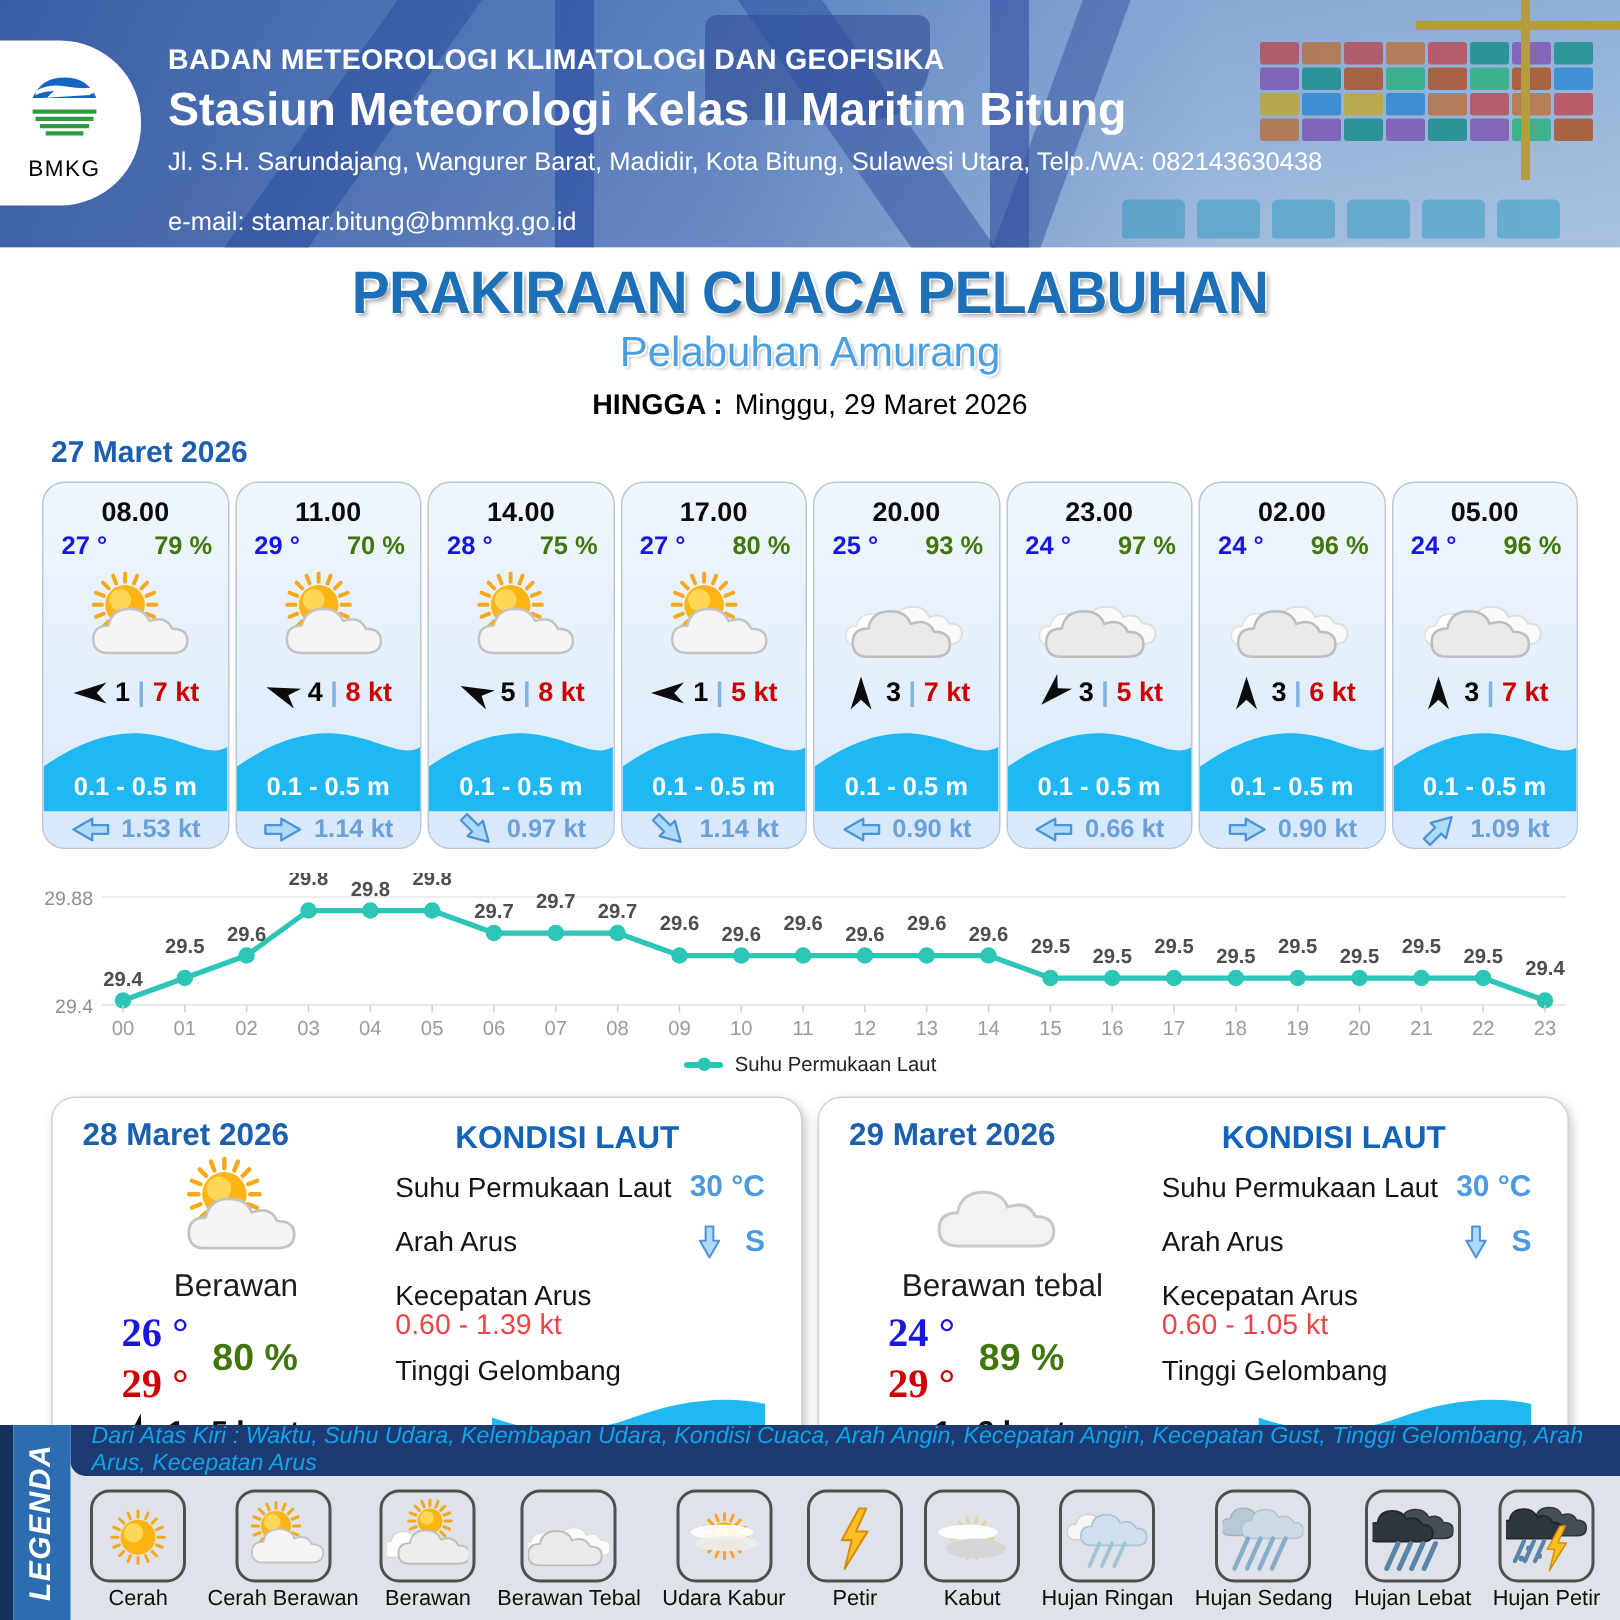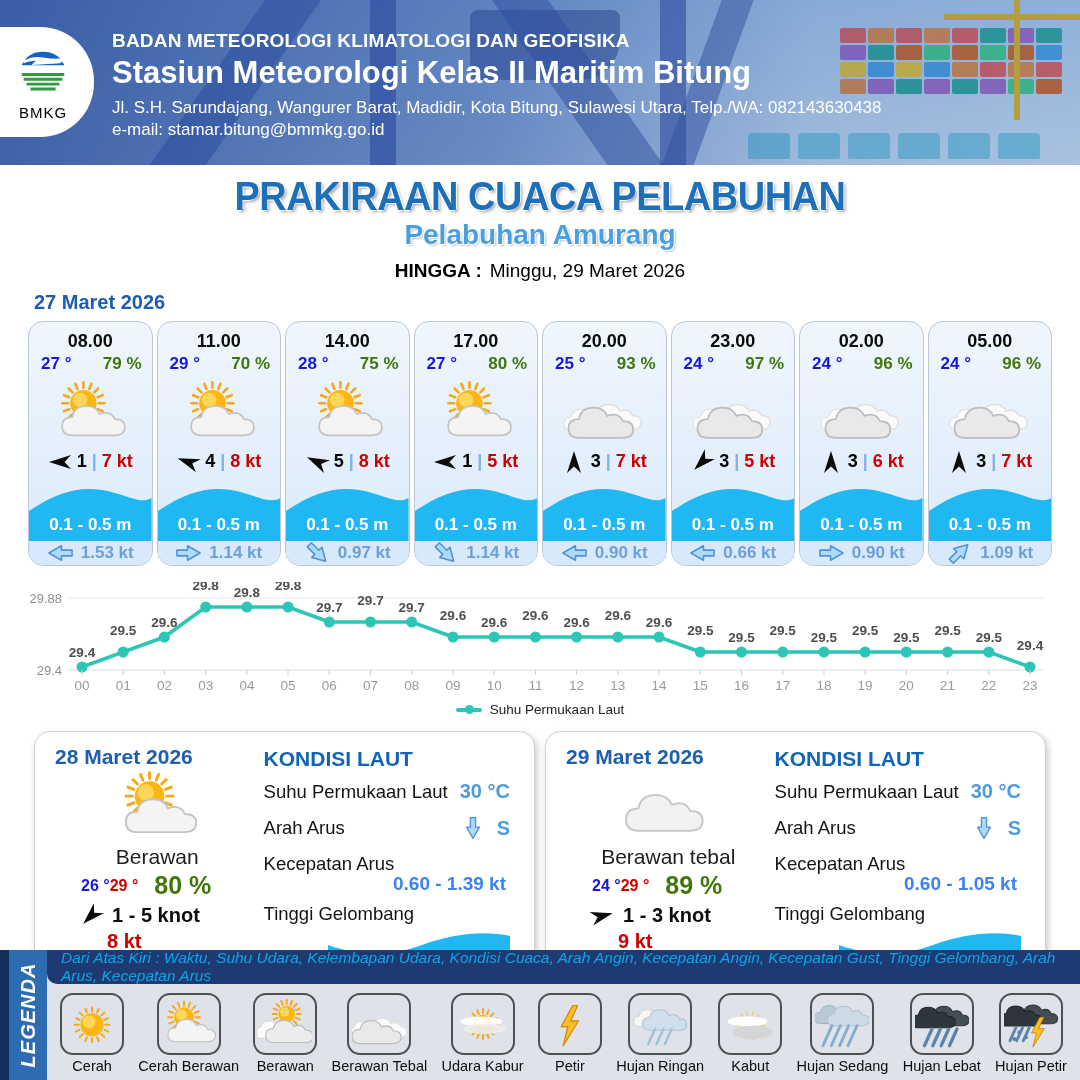--- a/index.html
+++ b/index.html
@@ -22,27 +22,27 @@
   .chairs div { width:42px; height:26px; background:#74c7d8; border-radius:4px 4px 2px 2px; }
   .ship { position:absolute; left:470px; top:10px; width:150px; height:70px; background:#24306e; opacity:.55; border-radius:8px 8px 40px 6px; }
   .overlay { position:absolute; inset:0; background:linear-gradient(90deg, rgba(33,70,152,.82) 0%, rgba(43,85,168,.62) 45%, rgba(70,110,185,.34) 75%, rgba(80,118,188,.30) 100%); }
   .logo-box { position:absolute; left:0; top:27px; width:94px; height:110px; background:#ffffff; border-radius:0 54px 54px 0; display:flex; flex-direction:column; align-items:center; justify-content:center; padding-right:8px; z-index:3; }
   .logo-box svg { width:58px; height:58px; }
   .logo-box .bmkg { font-weight:normal; font-size:15px; color:#000000; letter-spacing:1px; margin-top:2px; }
   .head-text { position:absolute; left:112px; top:30px; z-index:3; color:#fff; }
   .head-text .agency { font-size:19px; font-weight:bold; letter-spacing:.2px; }
   .head-text .station { font-size:31px; font-weight:bold; margin-top:3px; }
   .head-text .addr { font-size:17px; margin-top:7px; }
-  .head-text .mail { font-size:17px; margin-top:2px; }
+  .head-text .mail { font-size:17px; margin-top:20px; }
 
   
   .titleblock { text-align:center; margin-top:10px; }
   .main-title { font-size:38px; font-weight:800; letter-spacing:-.5px; color:#1d6fb8; transform:scaleY(1.05);
     text-shadow:-1px -1px 0 #fff, 1px -1px 0 #fff, -1px 1px 0 #fff, 2px 2px 3px rgba(60,60,60,.45); }
-  .port-title { font-size:28px; font-weight:700; color:#4a9fe1; margin-top:1px;
+  .port-title { font-size:28px; font-weight:400; color:#4a9fe1; margin-top:1px;
     text-shadow:-1px -1px 0 #fff, 1px 1px 0 #fff, 2px 2px 2px rgba(90,90,90,.35); }
   .validity { display:flex; justify-content:center; gap:80px; margin-top:9px; font-size:19px; color:#000; }
   .validity b { font-weight:bold; margin-right:8px; }
 
   
   .day-label { margin:9px 0 0 34px; font-size:20px; font-weight:bold; color:#1b5fae; }
   .cards { display:flex; gap:4px; margin:7px 28px 0; }
   .slot { flex:1; height:245px; background:linear-gradient(#f0f6fd,#d9e9fa); border:1px solid #b9c7d7; border-radius:15px; overflow:hidden; display:flex; flex-direction:column; }
   .slot-time { text-align:center; font-size:18px; font-weight:bold; color:#0b0b0b; padding-top:9px; }
   .slot-tr { display:flex; justify-content:space-between; padding:2px 10px 0 12px; font-size:17px; font-weight:bold; }
@@ -69,33 +69,33 @@
 
   
   .daily-row { display:flex; gap:10px; margin:14px 34px 0; }
   .daily-card { flex:1; height:252px; background:#fff; border:1px solid #d2d2d2; border-radius:16px; box-shadow:2px 3px 7px rgba(0,0,0,.22); display:flex; }
   .d-left { width:45%; padding:13px 0 0 20px; display:flex; flex-direction:column; }
   .d-date { font-size:21px; font-weight:bold; color:#1b5fae; }
   .d-icon { align-self:center; margin-top:0px; }
   .d-icon svg { width:104px; height:74px; }
   .d-cond { align-self:center; font-size:21px; color:#1d1d1d; margin-top:-2px; }
   .d-temps { display:flex; align-items:center; gap:16px; margin:2px 0 0 26px; }
-  .d-minmax { display:flex; flex-direction:row; font-size:16px; font-weight:bold; line-height:1.25; }
+  .d-minmax { display:flex; flex-direction:column; font-size:27px; font-weight:bold; line-height:1.25;font-family:Liberation Serif, serif; }
   .d-tmin { color:#1717dd; } .d-tmax { color:#cc0000; }
   .d-rh { font-size:25px; font-weight:bold; color:#41770a; }
   .d-windrow { display:flex; align-items:center; gap:9px; margin:4px 0 0 24px; font-size:20px; font-weight:bold; color:#0c0c0c; }
   .d-gust { margin:3px 0 0 52px; font-size:20px; font-weight:bold; color:#cc0000; }
   .d-right { flex:1; padding:15px 24px 0 4px; }
-  .sea-head { font-size:21px; font-weight:bold; color:#1264b8; margin-bottom:9px; }
+  .sea-head { font-size:21px; font-weight:bold; color:#1264b8; margin-bottom:9px;margin-left:40px; }
   .sea-row { display:flex; justify-content:space-between; align-items:center; margin-bottom:10px; }
   .sea-label { font-size:18.5px; color:#141414; }
   .sea-val { font-size:20px; font-weight:bold; color:#4d9ae0; }
   .sea-dir { display:flex; align-items:center; gap:12px; }
   .sea-dir .barrow { width:24px; height:30px; }
-  .sea-speed { text-align:right; font-size:19px; font-weight:bold; color:#3b82f6; margin:-4px 4px 8px 0; }
+  .sea-speed { font-size:19px; font-weight:normal; color:#ef4444; margin:-4px 4px 8px 0; }
   .d-wavebox { position:relative; width:182px; height:58px; margin-left:auto; margin-top:2px; }
   .d-wavebox svg { position:absolute; inset:0; width:100%; height:100%; }
   .d-wavebox span { position:absolute; left:0; right:0; bottom:5px; text-align:center; color:#fff; font-size:19px; font-weight:bold; }
 
   
   .legend { position:absolute; left:0; right:0; bottom:0; height:130px; display:flex; }
   .legend-edge { width:9px; background:#16305e; }
   .legend-bar { width:38px; background:#2e6cb2; position:relative; }
   .legend-bar span { position:absolute; left:50%; top:50%; transform:translate(-50%,-50%) rotate(-90deg); color:#fff; font-weight:bold; font-style:italic; font-size:20px; letter-spacing:1px; white-space:nowrap; }
   .legend-main { flex:1; display:flex; flex-direction:column; background:#dfe3e9; }
@@ -954,37 +954,20 @@
                 <polygon points="8,0 -4,22 3,22 -2,42 14,16 6,16 13,0" fill="#fbbf24" stroke="#d98c0a" stroke-width="1.4" stroke-linejoin="round"></polygon>
               </g>
             </svg>
           </div>
     <span>Petir</span>
   </div>
 
   <div class="legend-item">
     <div class="legend-icon">
             <svg viewBox="0 0 64 60">
-              <g transform="translate(24,26) scale(0.7)">
-  <path d="M-24,10 Q-34,10 -34,1 Q-34,-8 -24,-8 Q-22,-19 -10,-19 Q0,-19 3,-11 Q14,-15 18,-6 Q28,-6 28,2 Q28,10 18,10 Z" fill="#f6f6f6" stroke="#d0d0d0" stroke-width="1.6" stroke-linejoin="round"></path>
-              </g>
-              <g transform="translate(40,29) scale(0.85)">
-  <path d="M-24,10 Q-34,10 -34,1 Q-34,-8 -24,-8 Q-22,-19 -10,-19 Q0,-19 3,-11 Q14,-15 18,-6 Q28,-6 28,2 Q28,10 18,10 Z" fill="#cfe0ec" stroke="#aec4d6" stroke-width="1.6" stroke-linejoin="round"></path>
-              </g>
-              <line x1="26" y1="36" x2="17.9" y2="54" stroke="#9fc3d8" stroke-width="3" stroke-linecap="round"></line>
-              <line x1="36" y1="36" x2="27.9" y2="54" stroke="#9fc3d8" stroke-width="3" stroke-linecap="round"></line>
-              <line x1="46" y1="36" x2="37.9" y2="54" stroke="#9fc3d8" stroke-width="3" stroke-linecap="round"></line>
-            </svg>
-          </div>
-    <span>Hujan Ringan</span>
-  </div>
-
-  <div class="legend-item">
-    <div class="legend-icon">
-            <svg viewBox="0 0 64 60">
               <circle cx="32" cy="32" r="11" fill="#f3dfa0"></circle>
               <line x1="45.0" y1="32.0" x2="49.0" y2="32.0" stroke="#e8cf8a" stroke-width="2" stroke-linecap="round"></line>
               <line x1="43.7" y1="37.6" x2="47.3" y2="39.4" stroke="#e8cf8a" stroke-width="2" stroke-linecap="round"></line>
               <line x1="40.1" y1="42.2" x2="42.6" y2="45.3" stroke="#e8cf8a" stroke-width="2" stroke-linecap="round"></line>
               <line x1="34.9" y1="44.7" x2="35.8" y2="48.6" stroke="#e8cf8a" stroke-width="2" stroke-linecap="round"></line>
               <line x1="29.1" y1="44.7" x2="28.2" y2="48.6" stroke="#e8cf8a" stroke-width="2" stroke-linecap="round"></line>
               <line x1="23.9" y1="42.2" x2="21.4" y2="45.3" stroke="#e8cf8a" stroke-width="2" stroke-linecap="round"></line>
               <line x1="20.3" y1="37.6" x2="16.7" y2="39.4" stroke="#e8cf8a" stroke-width="2" stroke-linecap="round"></line>
               <line x1="19.0" y1="32.0" x2="15.0" y2="32.0" stroke="#e8cf8a" stroke-width="2" stroke-linecap="round"></line>
               <line x1="20.3" y1="26.4" x2="16.7" y2="24.6" stroke="#e8cf8a" stroke-width="2" stroke-linecap="round"></line>
@@ -996,20 +979,37 @@
               <ellipse cx="29" cy="27" rx="24" ry="6" fill="#fdfdfd"></ellipse>
               <ellipse cx="35" cy="40" rx="24" ry="8" fill="#d5d5d5"></ellipse>
             </svg>
           </div>
     <span>Kabut</span>
   </div>
 
   <div class="legend-item">
     <div class="legend-icon">
             <svg viewBox="0 0 64 60">
+              <g transform="translate(24,26) scale(0.7)">
+  <path d="M-24,10 Q-34,10 -34,1 Q-34,-8 -24,-8 Q-22,-19 -10,-19 Q0,-19 3,-11 Q14,-15 18,-6 Q28,-6 28,2 Q28,10 18,10 Z" fill="#f6f6f6" stroke="#d0d0d0" stroke-width="1.6" stroke-linejoin="round"></path>
+              </g>
+              <g transform="translate(40,29) scale(0.85)">
+  <path d="M-24,10 Q-34,10 -34,1 Q-34,-8 -24,-8 Q-22,-19 -10,-19 Q0,-19 3,-11 Q14,-15 18,-6 Q28,-6 28,2 Q28,10 18,10 Z" fill="#cfe0ec" stroke="#aec4d6" stroke-width="1.6" stroke-linejoin="round"></path>
+              </g>
+              <line x1="26" y1="36" x2="17.9" y2="54" stroke="#9fc3d8" stroke-width="3" stroke-linecap="round"></line>
+              <line x1="36" y1="36" x2="27.9" y2="54" stroke="#9fc3d8" stroke-width="3" stroke-linecap="round"></line>
+              <line x1="46" y1="36" x2="37.9" y2="54" stroke="#9fc3d8" stroke-width="3" stroke-linecap="round"></line>
+            </svg>
+          </div>
+    <span>Hujan Ringan</span>
+  </div>
+
+  <div class="legend-item">
+    <div class="legend-icon">
+            <svg viewBox="0 0 64 60">
               <g transform="translate(24,22) scale(0.75)">
   <path d="M-24,10 Q-34,10 -34,1 Q-34,-8 -24,-8 Q-22,-19 -10,-19 Q0,-19 3,-11 Q14,-15 18,-6 Q28,-6 28,2 Q28,10 18,10 Z" fill="#b9c9d4" stroke="#9fb3c2" stroke-width="1.6" stroke-linejoin="round"></path>
               </g>
               <g transform="translate(42,24) scale(0.8)">
   <path d="M-24,10 Q-34,10 -34,1 Q-34,-8 -24,-8 Q-22,-19 -10,-19 Q0,-19 3,-11 Q14,-15 18,-6 Q28,-6 28,2 Q28,10 18,10 Z" fill="#cddbe6" stroke="#b1c3d2" stroke-width="1.6" stroke-linejoin="round"></path>
               </g>
               <line x1="20" y1="32" x2="9.2" y2="56" stroke="#86aecb" stroke-width="3.5" stroke-linecap="round"></line>
               <line x1="30" y1="32" x2="19.2" y2="56" stroke="#86aecb" stroke-width="3.5" stroke-linecap="round"></line>
               <line x1="40" y1="32" x2="29.2" y2="56" stroke="#86aecb" stroke-width="3.5" stroke-linecap="round"></line>
               <line x1="50" y1="32" x2="39.2" y2="56" stroke="#86aecb" stroke-width="3.5" stroke-linecap="round"></line>

